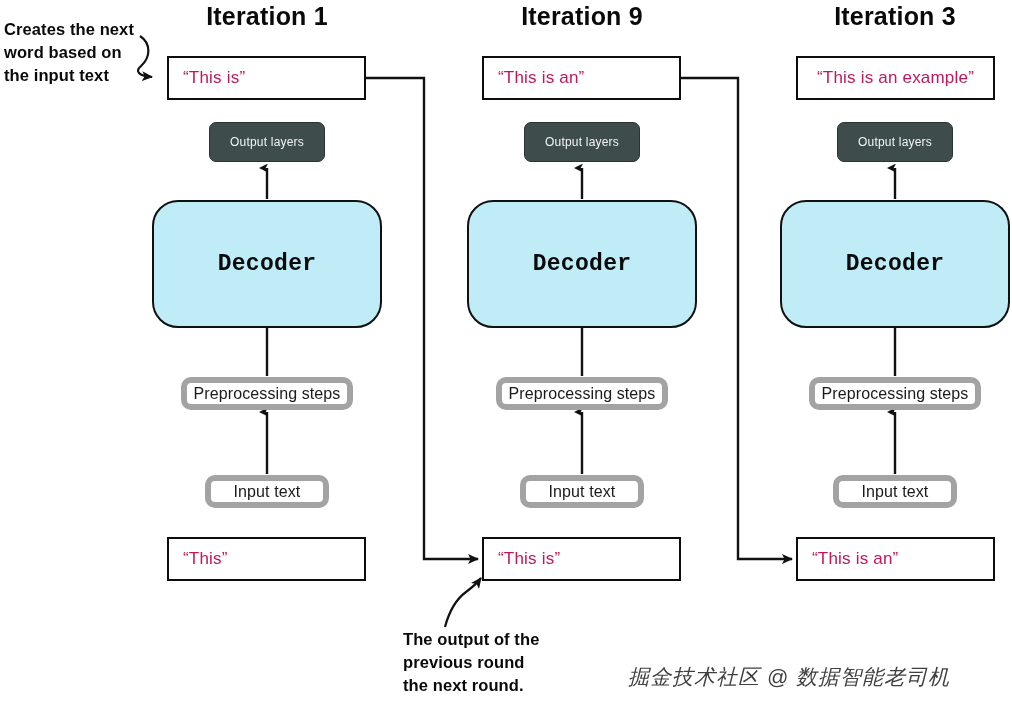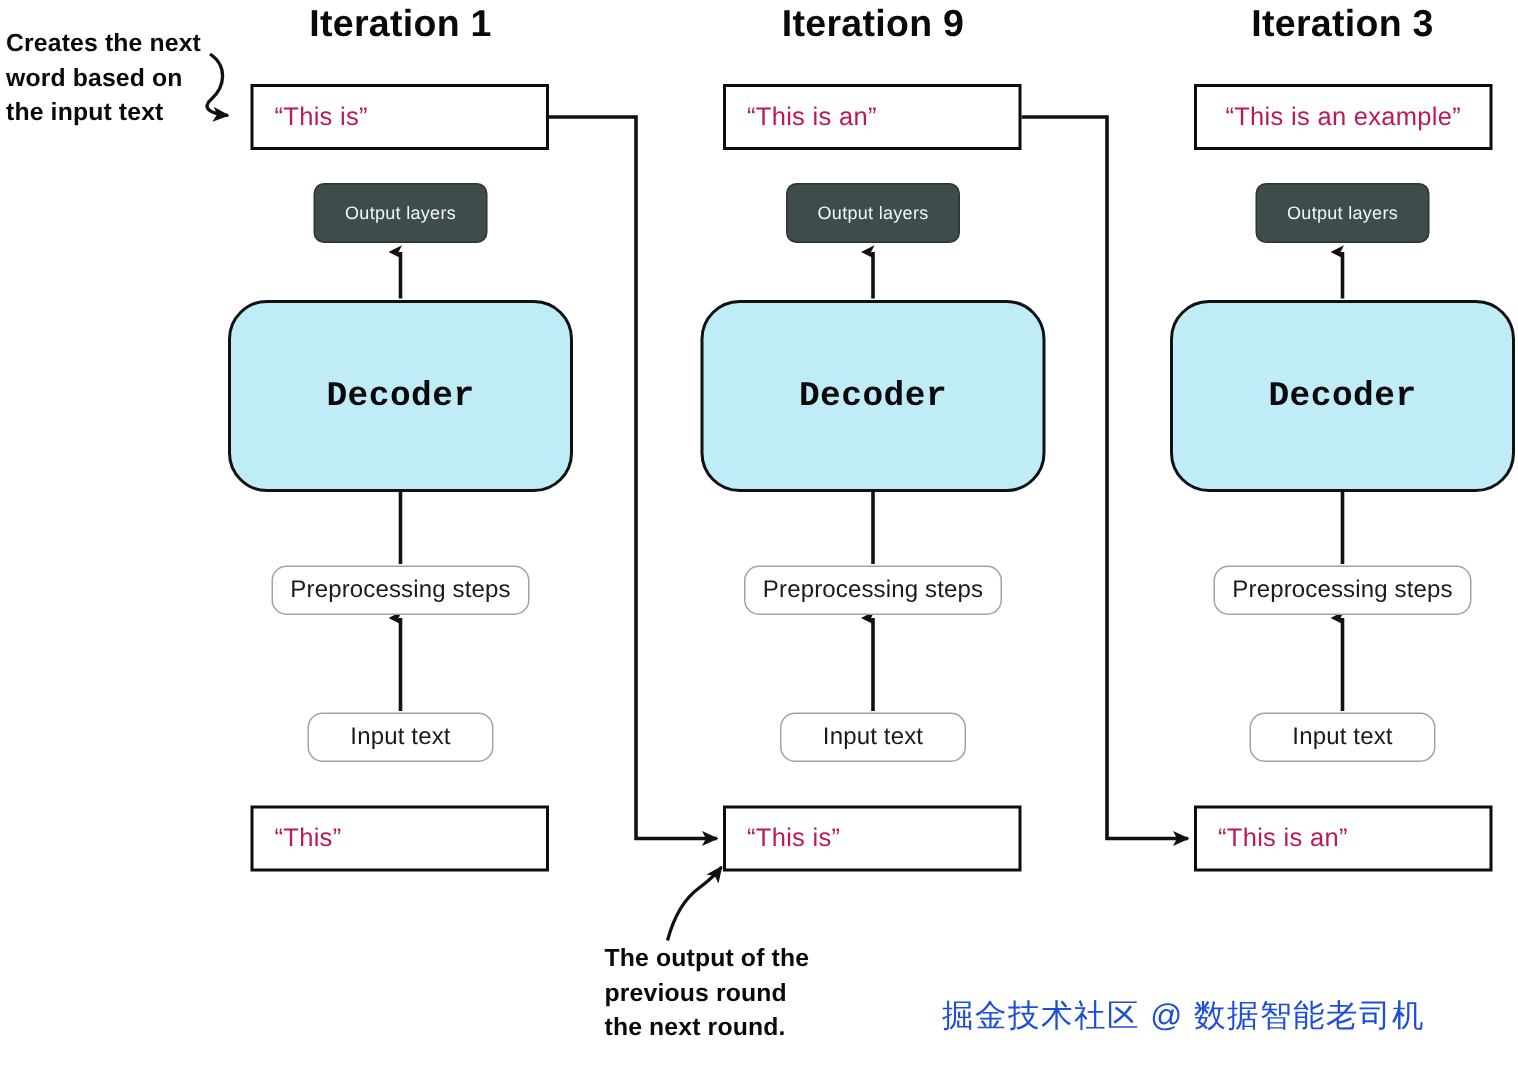--- a/index.html
+++ b/index.html
@@ -42,21 +42,21 @@
     justify-content: flex-start;
     letter-spacing: .2px;
   }
   .textbox.center {
     justify-content: center;
     padding: 0 8px;
   }
   
   .pill {
     background: #ffffff;
-    border: 1px solid #a3a3a3;
+    border: 6px solid #a3a3a3;
     border-radius: 10px;
     font-size: 16px;
     color: #1a1a1a;
     justify-content: center;
     letter-spacing: .1px;
   }
   
   .dark {
     background: #3f4c4c;
     border: 1px solid #2b3434;
@@ -92,24 +92,25 @@
     font-size: 16.5px;
     font-weight: bold;
     color: #0a0a0a;
     line-height: 1.38;
     z-index: 3;
     letter-spacing: .1px;
   }
   .watermark {
     position: absolute;
     font-size: 21px;
-    color: #1d4ed8;
+    color: #404040;
     z-index: 2;
     white-space: nowrap;
     letter-spacing: 1px;
+    font-style: italic;
   }
 </style>
 </head>
 <body>
 
 <div id="canvas">
 
   <svg id="svg-layer" viewBox="0 0 1012 719" xmlns="http://www.w3.org/2000/svg">
     <defs>
       <marker id="arrowUp" markerWidth="9" markerHeight="9" refX="4.5" refY="8" orient="auto" markerUnits="userSpaceOnUse">

